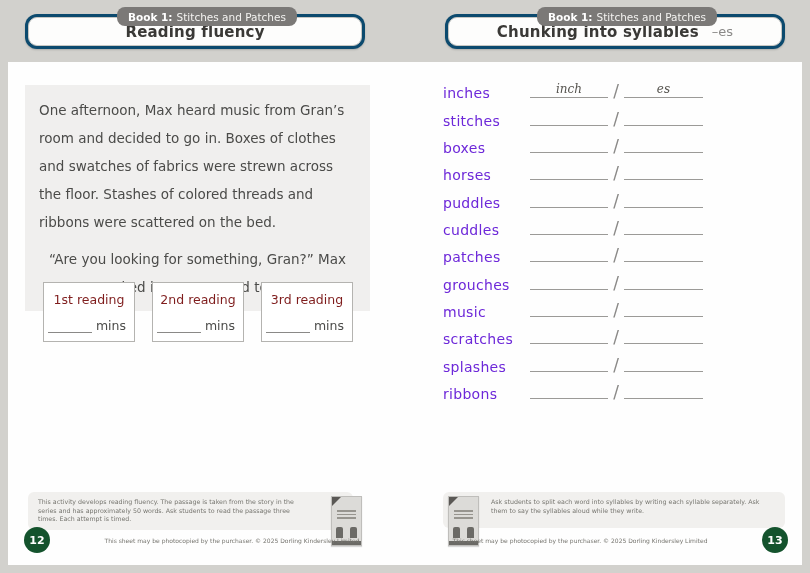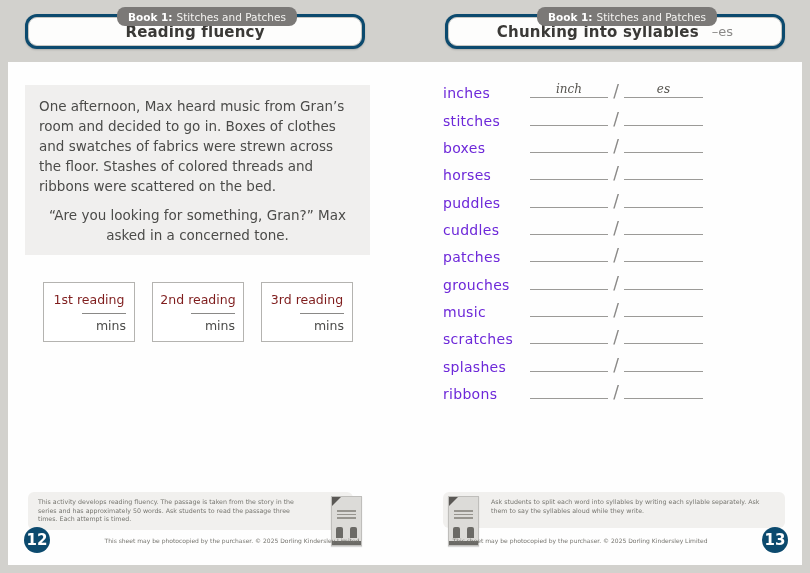--- a/index.html
+++ b/index.html
@@ -16,29 +16,29 @@
   .title-text { font-size:15px; font-weight:bold; color:#3a3936; letter-spacing:0.2px; }
   .title-suffix { font-size:13px; color:#8a8987;margin-left:7px; }
   .badge { position:absolute; top:7px; height:19px; padding:0 11px; background:#7b7977;
            border-radius:8px; color:#f4f3f1; font-size:10.5px; display:flex; align-items:center;
            gap:4px; white-space:nowrap; z-index:3; }
   .badge b { font-weight:bold; color:#ffffff; }
 
   
   .passage-block { position:absolute; left:25px; top:85px; width:345px;
                    background:#f0efee; padding:11px 14px 10px 14px;
-                   font-size:13.5px; line-height:20px; color:#4b4b49; }
+                   font-size:13.5px; line-height:28px; color:#4b4b49; }
   .passage-block p + p { margin-top:9px;text-align:center; }
 
   .reading-boxes { position:absolute; left:43px; top:282px; display:flex; gap:17px; }
   .reading-box { width:92px; height:60px; background:#fff; border:1px solid #b4b3b0;
                  position:relative; }
   .reading-box .label { display:block; text-align:center; margin-top:9px; font-size:12.5px; color:#7f1d1d; }
   .reading-box .mins { position:absolute; right:8px; bottom:8px; font-size:12.5px; color:#4b4b49;
-                 display:flex; align-items:flex-end; gap:4px;flex-direction:column; }
+                 display:flex; align-items:flex-end; gap:4px; }
   .mins-line { display:inline-block; width:44px; border-bottom:1px solid #8a8987; height:12px; }
 
   
   .word-list { position:absolute; left:443px; top:76px; }
   .word-row { display:flex; align-items:flex-end; height:27.35px; }
   .word { width:87px; font-size:14px; color:#6d28d9; margin-bottom:2px; letter-spacing:0.3px; }
   .syl { width:78px; border-bottom:1px solid #9b9a97; margin-bottom:5px; height:16px;
          display:flex; align-items:flex-start; justify-content:center; }
   .syl.s2 { width:79px; }
   .syl .ans { font-family:"DejaVu Serif","Liberation Serif",serif; font-style:italic;
@@ -49,21 +49,21 @@
   
   .footer-note { position:absolute; top:492px; background:#f1f0ee; border-radius:6px;
                  font-size:6.3px; line-height:8.6px; color:#76756f; padding:6px 10px; }
   .footer-note.left { left:28px; width:325px; padding-right:46px; min-height:36px; }
   .footer-note.right { left:443px; width:342px; padding-left:48px; min-height:36px; }
   .copyright { position:absolute; top:537px; font-size:6px; color:#76756f; white-space:nowrap;
                transform:translateX(-50%); }
   .copyright.left { left:232px; }
   .copyright.right { left:580px; }
   .page-circle { position:absolute; top:527px; width:26px; height:26px; border-radius:50%;
-                 background:#0c4a6e; color:#fff; font-weight:bold; font-size:15px;
+                 background:#14532d; color:#fff; font-weight:bold; font-size:11px;
                  display:flex; align-items:center; justify-content:center; }
   .page-circle.left { left:24px; }
   .page-circle.right { left:762px; }
 
   
   .thumb { position:absolute; top:496px; width:31px; height:50px; background:#dcdbd8;
            border:1px solid #bfbebb; box-shadow:0 1px 1px rgba(0,0,0,0.15); }
   .thumb.left { left:331px; }
   .thumb.right { left:448px; }
   .thumb .corner { position:absolute; left:0; top:0; width:0; height:0;

